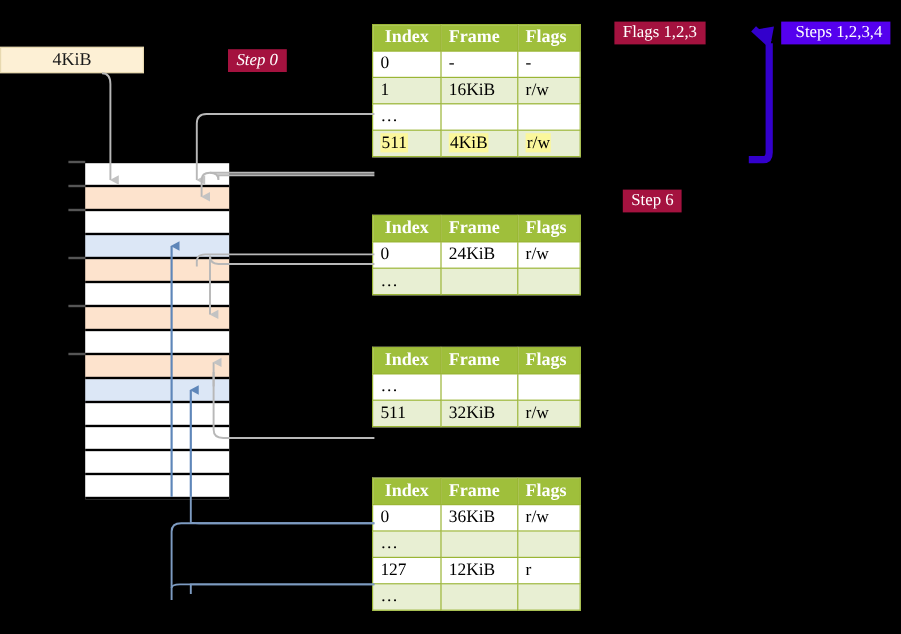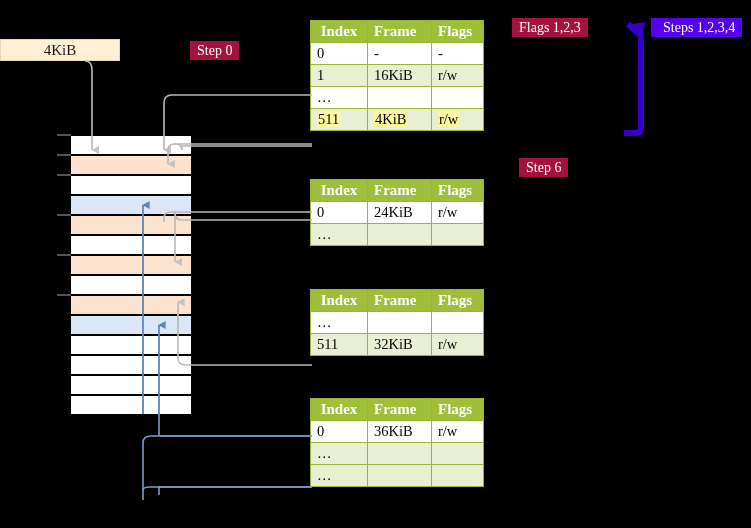--- a/index.html
+++ b/index.html
@@ -40,21 +40,21 @@
     justify-content: center;
     font-size: 14px;
     color: #ffffff;
     padding: 0 7px;
     box-sizing: border-box;
     white-space: nowrap;
   }
   .chip-red { background: #a4123f; }
   .chip-blue { background: #5500ee; }
 
-  #chip-step0 { left: 190px; top: 41px; }
+  #chip-step0 { left: 190px; top: 41px; font-style: italic; }
   #chip-steps123 { left: 512px; top: 18px; }
   #chip-steps1234 { left: 651px; top: 18px; padding-left: 12px; }
   #chip-step4 { left: 519px; top: 158px; }
 
   
   #memcol {
     left: 70px; top: 134px;
     width: 120px;
     border: 1px solid #000;
     border-top: 2px solid #000;
@@ -249,20 +249,25 @@
     <tbody>
       <tr class="row-white">
         <td class="c-idx">0</td>
         <td class="c-frm">36KiB</td>
         <td class="c-flg">r/w</td>
       </tr>
       <tr class="row-tint">
         <td class="c-idx">…</td>
         <td class="c-frm"></td>
         <td class="c-flg"></td>
+      </tr>
+      <tr class="row-white">
+        <td class="c-idx">127</td>
+        <td class="c-frm">12KiB</td>
+        <td class="c-flg">r</td>
       </tr>
       <tr class="row-tint">
         <td class="c-idx">…</td>
         <td class="c-frm"></td>
         <td class="c-flg"></td>
       </tr>
     </tbody>
   </table>
 
 <svg id="wires" viewBox="0 0 751 528" xmlns="http://www.w3.org/2000/svg">

